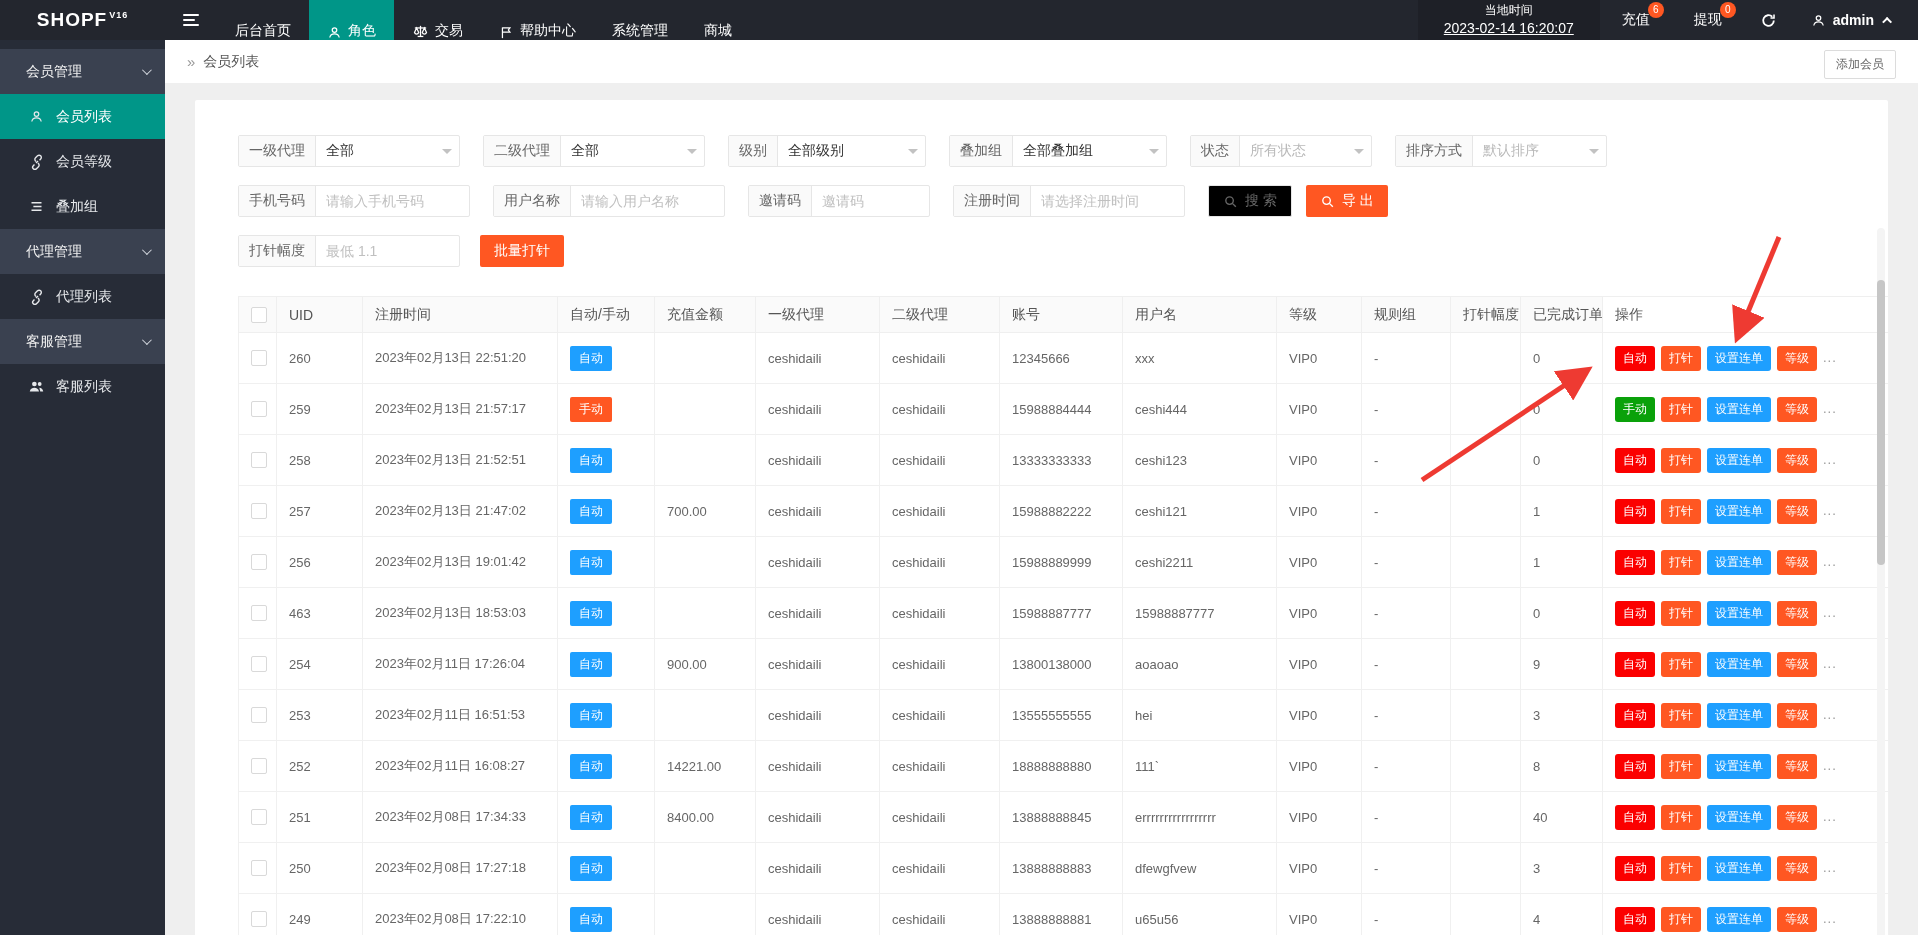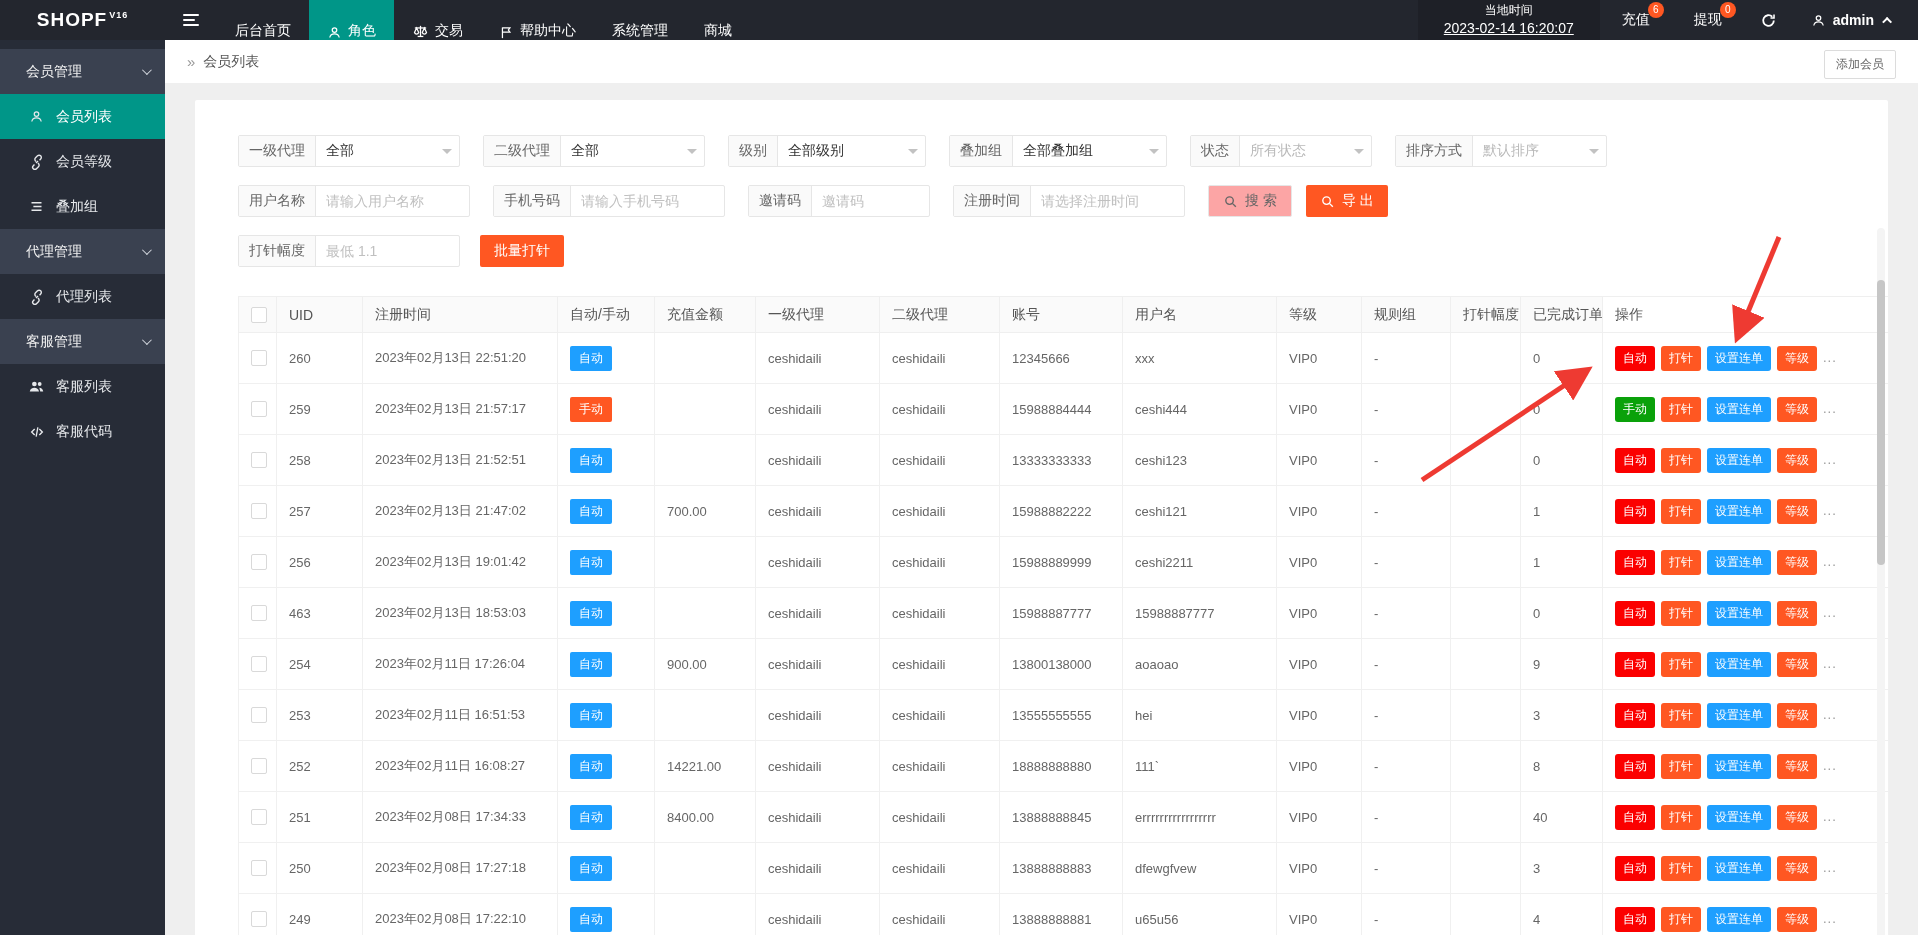--- a/index.html
+++ b/index.html
@@ -63,21 +63,21 @@
   .flabel { display:flex; align-items:center; background:#FAFAFA; border-right:1px solid #E6E6E6;
     padding:0 10px; color:#666; font-size:14px; white-space:nowrap; }
   .fvalue { display:flex; align-items:center; flex:1; padding:0 10px; font-size:14px; color:#333; white-space:nowrap; overflow:hidden;font-family:Liberation Mono, monospace; }
   .fvalue.muted { color:#B9B9B9; }
   .fcaret { width:24px; display:flex; align-items:center; justify-content:center; }
   .fcaret i { width:0; height:0; border:5px solid transparent; border-top-color:#C2C2C2; margin-top:5px; }
   .finput { border:none; outline:none; flex:1; min-width:0; padding:0 10px; font-size:14px; color:#333; background:transparent; }
   .finput::placeholder { color:#C0C0C0; }
   .btn { display:inline-flex; align-items:center; gap:7px; height:32px; padding:0 14px; font-size:14px;
     border-radius:2px; cursor:pointer; border:none; white-space:nowrap; }
-  .btn-search { background:#fca5a5; border:1px solid #E6E6E6; color:#666; margin-right:14px; }
+  .btn-search { background:#000000; border:1px solid #E6E6E6; color:#666; margin-right:14px; }
   .btn-orange { background:#FF5722; color:#fff; }
   .btn .icon { color:inherit; }
 
   
   .member-table { width:100%; border-collapse:collapse; table-layout:fixed; margin-top:29px; }
   .member-table th { background:#FAFAFA; height:36px; font-weight:normal; font-size:14px; color:#555;
     text-align:left; padding:0 12px; border:1px solid #EFEFEF; white-space:nowrap; overflow:hidden; }
   .member-table td { background:#fff; height:51px; font-size:13px; color:#666; padding:0 12px;
     border:1px solid #F0F0F0; white-space:nowrap; overflow:hidden; }
   .member-table th.op, .member-table td.op { background:#fff; border-left:1px solid #E8E8E8; }
@@ -240,30 +240,20 @@
       <span class="icon" style="">
         <svg width="17" height="17" viewBox="0 0 24 24" fill="currentColor">
           <circle cx="9" cy="8.5" r="3.3"></circle>
           <path d="M2.5 19c.5-3.6 3.3-5.2 6.5-5.2s6 1.6 6.5 5.2z"></path>
           <circle cx="16.5" cy="8.5" r="2.7"></circle>
           <path d="M16 13.6c2.8.2 5 1.7 5.5 5.4h-4.2"></path>
         </svg>
       </span>
       <span>客服列表</span>
     </div>
-    <div class="side-item">
-      <span class="icon" style="">
-        <svg width="16" height="16" viewBox="0 0 24 24" fill="none" stroke="currentColor" stroke-width="2.1">
-          <path d="M8.5 7.5L4 12l4.5 4.5"></path>
-          <path d="M15.5 7.5L20 12l-4.5 4.5"></path>
-          <path d="M13.3 5l-2.6 14"></path>
-        </svg>
-      </span>
-      <span>客服代码</span>
-    </div>
   </div>
 
 <div class="main">
   <div class="breadcrumb-bar">
     <span class="bc-arrow">»</span>
     <span class="bc-title">会员列表</span>
     <button class="add-member-btn">添加会员</button>
   </div>
 
   <div class="card">
@@ -306,26 +296,26 @@
         <div class="fgroup" style="width:212px">
           <span class="flabel">排序方式</span>
           <span class="fvalue muted">默认排序</span>
           <span class="fcaret">
             <i></i>
           </span>
         </div>
       </div>
     <div class="frow" id="filter-row-2">
         <div class="fgroup" style="width:232px">
+          <span class="flabel">手机号码</span>
+          <input class="finput" placeholder="请输入手机号码" style="">
+        </div>
+        <div class="fgroup" style="width:232px">
           <span class="flabel">用户名称</span>
           <input class="finput" placeholder="请输入用户名称" style="">
-        </div>
-        <div class="fgroup" style="width:232px">
-          <span class="flabel">手机号码</span>
-          <input class="finput" placeholder="请输入手机号码" style="">
         </div>
         <div class="fgroup" style="width:182px">
           <span class="flabel">邀请码</span>
           <input class="finput" placeholder="邀请码" style="">
         </div>
         <div class="fgroup" style="width:232px">
           <span class="flabel">注册时间</span>
           <input class="finput" placeholder="请选择注册时间" style="">
         </div>
         <button class="btn btn-search">

